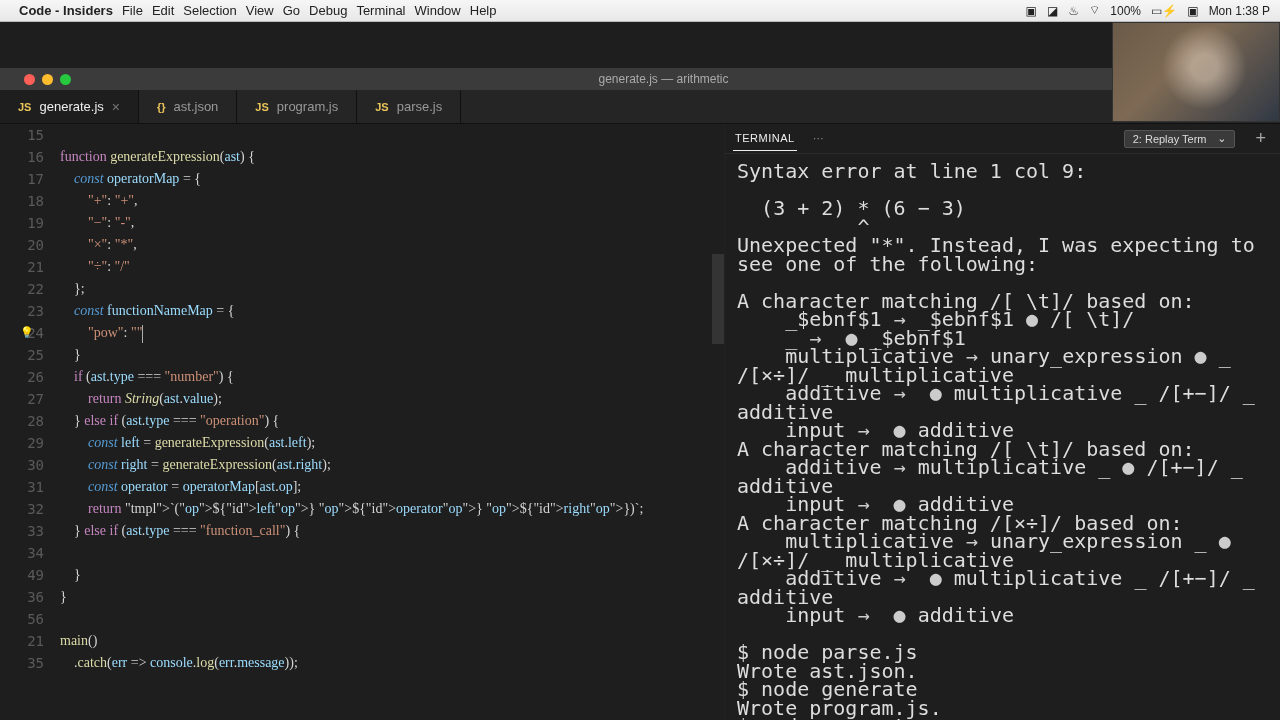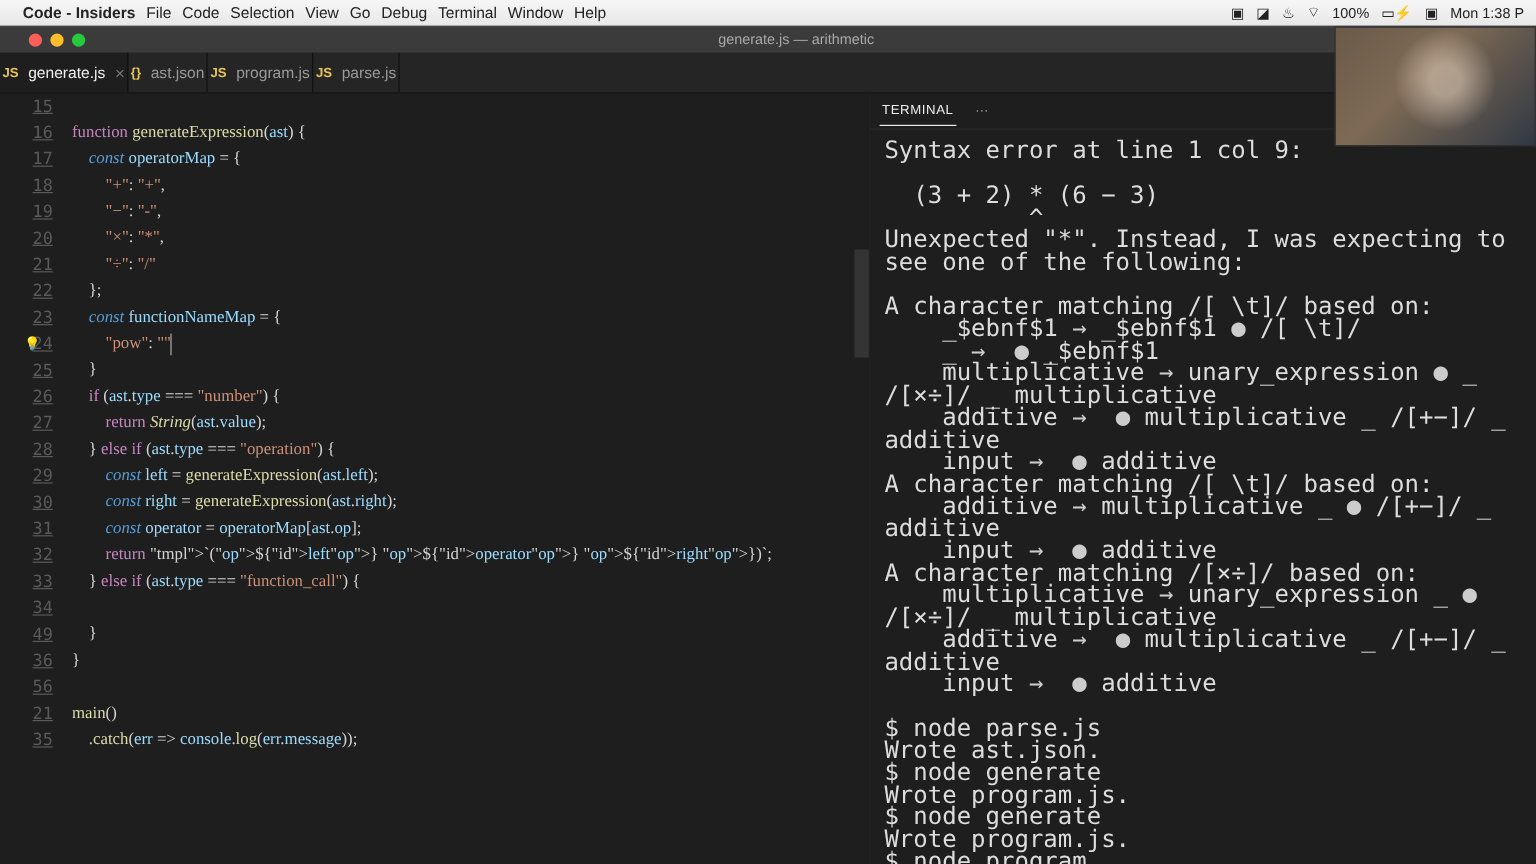--- a/index.html
+++ b/index.html
@@ -2,40 +2,40 @@
 <html><head>
 <meta charset="utf-8">
 <style>
 * { margin: 0; padding: 0; box-sizing: border-box; }
 body { font-family: -apple-system, "Helvetica Neue", Arial, sans-serif; background: #1e1e1e; width: 1280px; height: 720px; overflow: hidden; color: #ccc; }
 
 .menubar { height: 22px; background: linear-gradient(#f6f6f6,#e8e8e8); display: flex; align-items: center; padding: 0 10px; font-size: 13px; color: #222; gap: 9px; border-bottom: 1px solid #bbb; }
 .menubar .app-name { font-weight: 600; }
 .menubar .right { margin-left: auto; display: flex; align-items: center; gap: 10px; font-size: 12px; }
 
-.titlebar { height: 22px; background: #3b3b3b; display: flex; align-items: center; padding: 0 24px; font-size: 12px; color: #aaa; }
+.titlebar { height: 22px; background: #3b3b3b; display: flex; align-items: center; padding: 0 24px; font-size: 12px; color: #aaa; margin-top: 46px; }
 .traffic { display: flex; gap: 7px; }
 .traffic span { width: 11px; height: 11px; border-radius: 50%; display: inline-block; }
 .tr { background: #ff5f56; } .ty { background: #ffbd2e; } .tg { background: #27c93f; }
 .titlebar .title { margin: 0 auto; }
 
 .tabbar { height: 34px; background: #252526; display: flex; align-items: stretch; border-bottom: 1px solid #111; }
-.tab { display: flex; align-items: center; padding: 0 2px; font-size: 13px; color: #999; gap: 8px; border-right: 1px solid #111; }
+.tab { display: flex; align-items: center; padding: 0 18px; font-size: 13px; color: #999; gap: 8px; border-right: 1px solid #111; }
 .tab.active { background: #1e1e1e; color: #eee; }
 .tab .close { color: #777; font-size: 14px; }
 .tab-icon { font-size: 11px; font-weight: bold; }
 .js-icon { color: #e8c35a; }
 .json-icon { color: #e8c35a; }
 .tabbar .actions { margin-left: auto; display: flex; align-items: center; gap: 16px; padding: 0 14px; color: #888; font-size: 15px; }
 
 .workspace { display: flex; height: calc(720px - 22px - 22px - 34px); }
 
 .editor { flex: 0 0 724px; display: flex; font-family: Menlo, Consolas, monospace; font-size: 14px; line-height: 22px; background: #1e1e1e; position: relative; }
 .gutter { width: 60px; text-align: right; padding-right: 16px; color: #5a5a5a; user-select: none; }
-.gutter .line { height: 22px; position: relative; text-decoration: underline; }
+.gutter .line { height: 22px; position: relative; }
 .gutter .bulb::before { content: "💡"; position: absolute; left: 20px; font-size: 11px; }
 .code { flex: 1; white-space: pre; color: #d4d4d4; }
 .code .line { height: 22px; font-family: Liberation Serif, serif; }
 .kw { color: #c586c0; }
 .kwb { color: #569cd6; font-style: italic; }
 .fn { color: #dcdcaa; }
 .fni { color: #dcdcaa; font-style: italic; }
 .id { color: #9cdcfe; }
 .str { color: #ce9178; }
 .cursor { border-left: 1px solid #aeafad; display: inline-block; height: 18px; vertical-align: middle; }
@@ -56,21 +56,21 @@
 .webcam { position: absolute; top: 22px; right: 0; width: 168px; height: 100px; background: linear-gradient(135deg,#6a5a48 0%,#7e6a54 40%,#303844 100%); border: 1px solid #333; display:flex; align-items:center; justify-content:center; color:#555; font-size:10px;}
 .webcam::after { content: ""; position:absolute; inset:0; background: radial-gradient(circle at 55% 45%, rgba(230,210,190,.55) 12%, transparent 40%); }
 </style>
 </head>
 <body>
 
 <div class="menubar">
   <span></span>
   <span class="app-name">Code - Insiders</span>
   <span>File</span>
-  <span>Code</span>
+  <span>Edit</span>
   <span>Selection</span>
   <span>View</span>
   <span>Go</span>
   <span>Debug</span>
   <span>Terminal</span>
   <span>Window</span>
   <span>Help</span>
   <div class="right">
     <span>▣</span>
     <span>◪</span>

